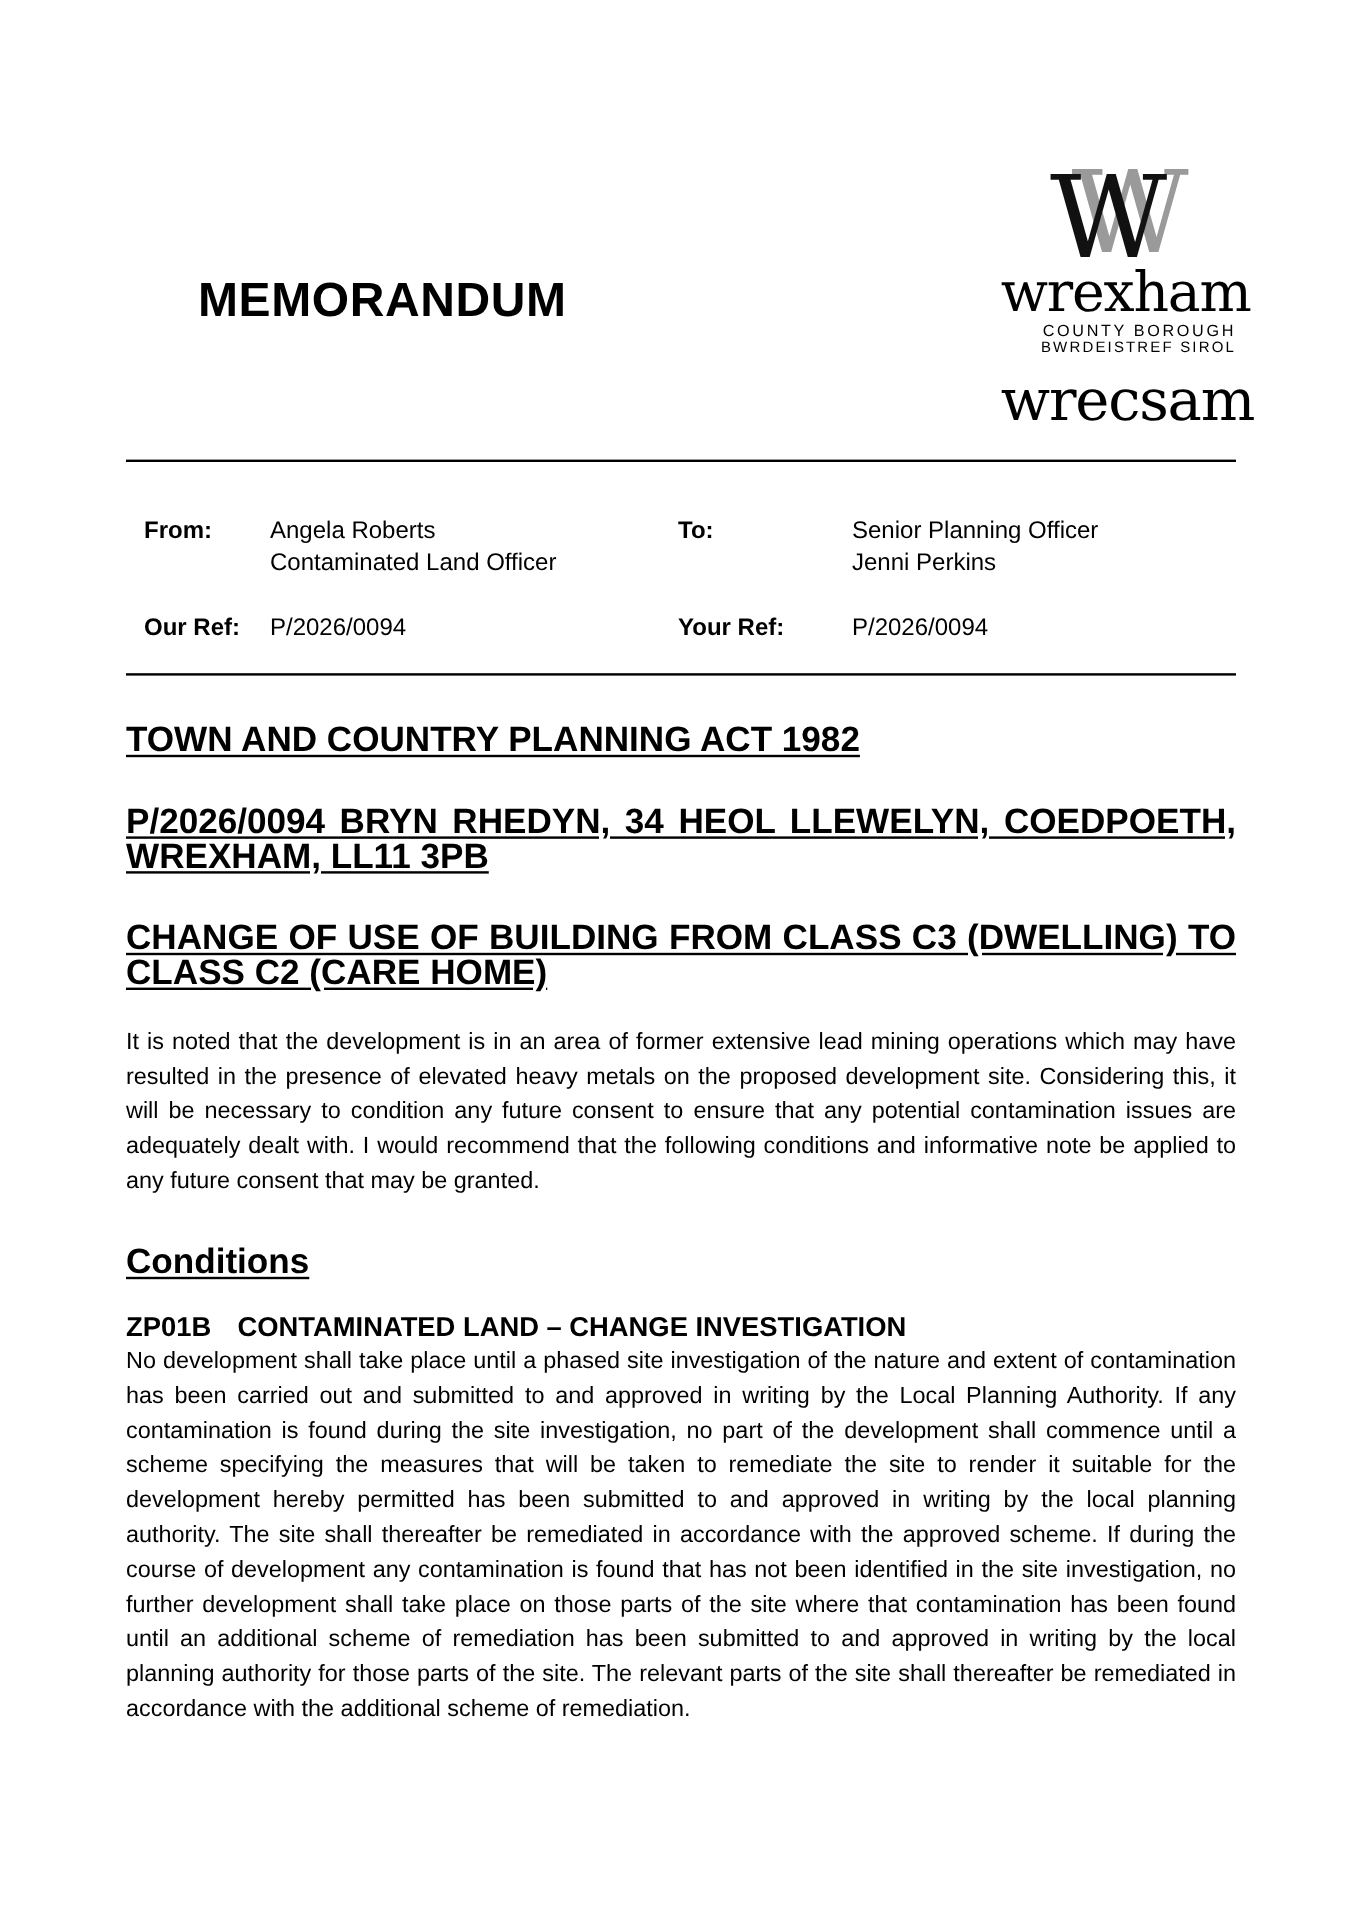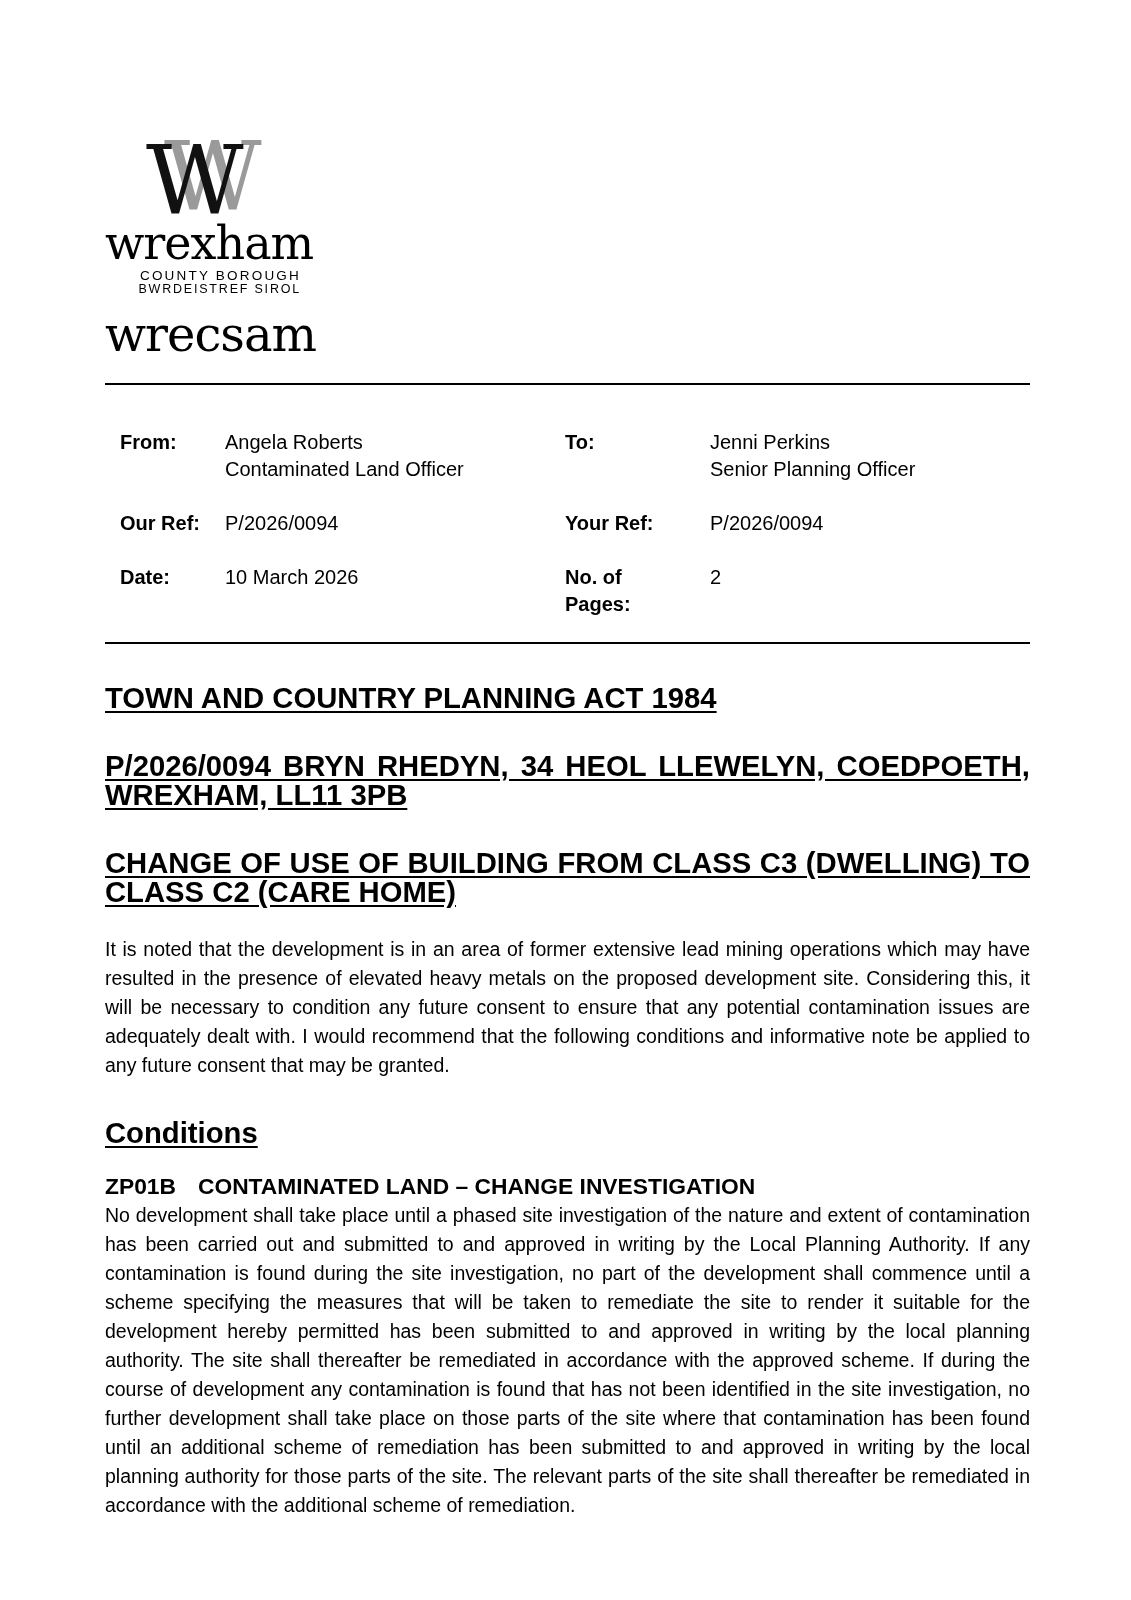--- a/index.html
+++ b/index.html
@@ -102,20 +102,21 @@
     margin-top: 0;
     text-align: justify;
   }
 </style>
 </head>
 <body>
 
 <div class="page">
 
   <header class="memo-header">
+    <h1 class="memo-title">MEMORANDUM</h1>
 
     <div class="org-logo">
       <svg class="w-mark" width="130" height="100" viewBox="0 0 130 100" aria-hidden="true">
         <text x="26" y="82" font-family="DejaVu Serif, serif" font-size="95" fill="#9a9a9a">W</text>
         <text x="8" y="86" font-family="DejaVu Serif, serif" font-size="95" fill="#111111">W</text>
       </svg>
       <div class="logo-name-en">wrexham</div>
       <div class="logo-sub-en">COUNTY BOROUGH</div>
       <div class="logo-sub-cy">BWRDEISTREF SIROL</div>
       <div class="logo-name-cy">wrecsam</div>
@@ -127,46 +128,40 @@
   <section class="meta">
 
     <div class="meta-row">
       <div class="meta-label">From:</div>
       <div>
         <div>Angela Roberts</div>
         <div>Contaminated Land Officer</div>
       </div>
       <div class="meta-label">To:</div>
       <div>
+        <div>Senior Planning Officer</div>
         <div>Jenni Perkins</div>
-        <div>Senior Planning Officer</div>
       </div>
     </div>
 
     <div class="meta-row">
       <div class="meta-label">Our Ref:</div>
       <div>P/2026/0094</div>
       <div class="meta-label">Your Ref:</div>
       <div>P/2026/0094</div>
     </div>
 
-    <div class="meta-row">
-      <div class="meta-label">Date:</div>
-      <div>10 March 2026</div>
-      <div class="meta-label narrow">No. of Pages:</div>
-      <div>2</div>
-    </div>
 
   </section>
 
   <hr class="rule">
 
   <main class="doc-body">
 
-    <h2 class="doc-heading first">TOWN AND COUNTRY PLANNING ACT 1984</h2>
+    <h2 class="doc-heading first">TOWN AND COUNTRY PLANNING ACT 1982</h2>
 
     <h2 class="doc-heading">P/2026/0094 BRYN RHEDYN, 34 HEOL LLEWELYN, COEDPOETH, WREXHAM, LL11 3PB</h2>
 
     <h2 class="doc-heading">CHANGE OF USE OF BUILDING FROM CLASS C3 (DWELLING) TO CLASS C2 (CARE HOME)</h2>
 
     <p class="doc-paragraph">It is noted that the development is in an area of former extensive lead mining operations which may have resulted in the presence of elevated heavy metals on the proposed development site. Considering this, it will be necessary to condition any future consent to ensure that any potential contamination issues are adequately dealt with.  I would recommend that the following conditions and informative note be applied to any future consent that may be granted.</p>
 
     <h2 class="doc-heading">Conditions</h2>
 
     <h3 class="condition-heading">

